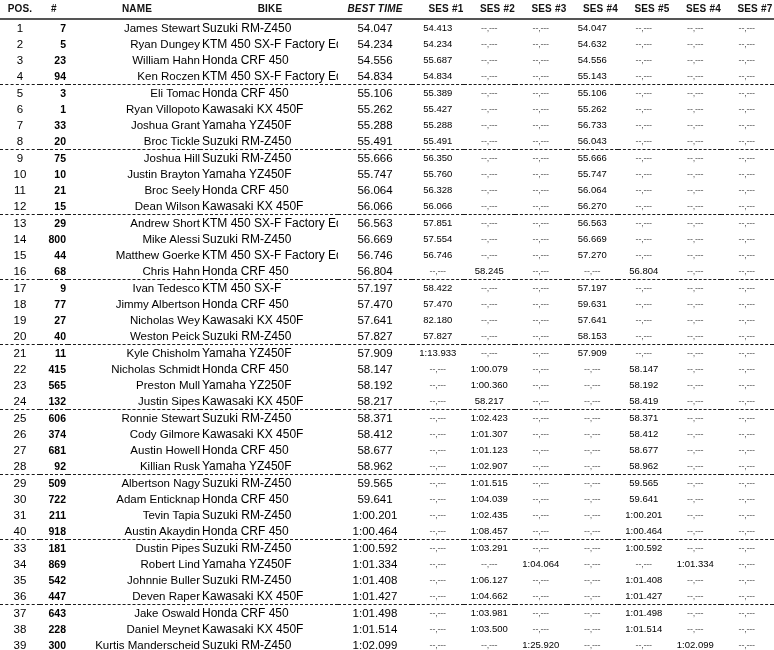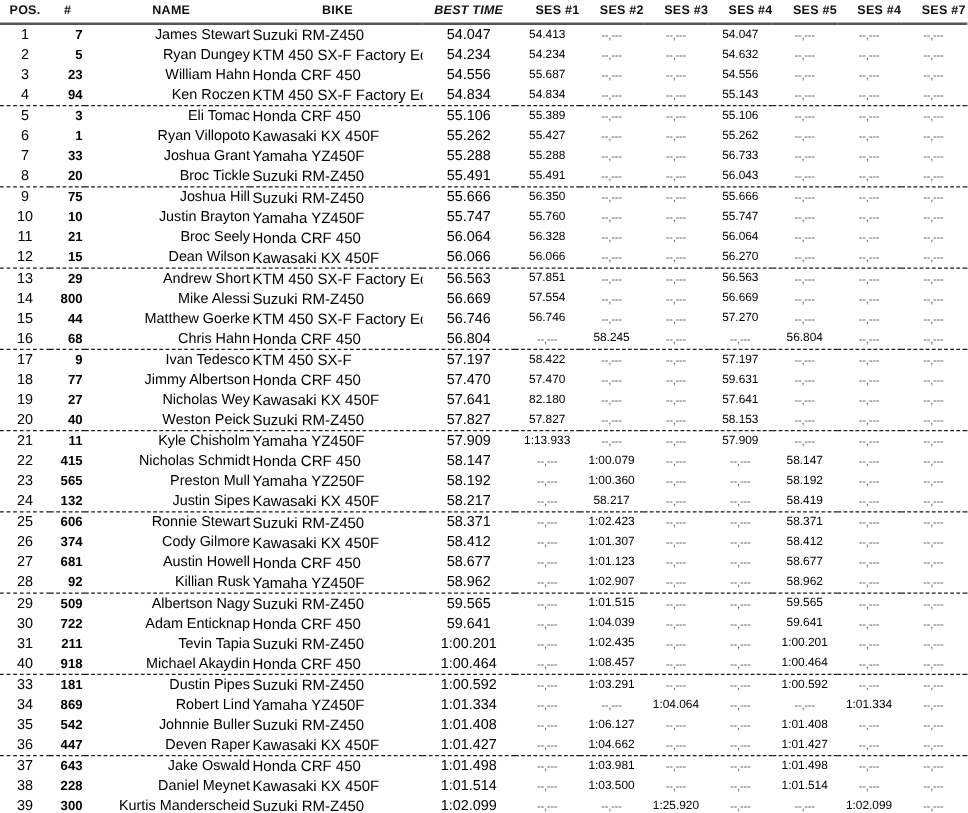--- a/index.html
+++ b/index.html
@@ -606,21 +606,21 @@
           <td class="cell-ses ses3 is-empty">--,---</td>
           <td class="cell-ses ses4 is-empty">--,---</td>
           <td class="cell-ses ses5">1:00.201</td>
           <td class="cell-ses ses6 is-empty">--,---</td>
           <td class="cell-ses ses7 is-empty">--,---</td>
           <td class="cell-ses ses8 is-empty">--,---</td>
         </tr>
         <tr class="group-end">
           <td class="cell-pos">40</td>
           <td class="cell-num">918</td>
-          <td class="cell-name">Michael Akaydin</td>
+          <td class="cell-name">Austin Akaydin</td>
           <td class="cell-bike">Honda CRF 450</td>
           <td class="cell-best">1:00.464</td>
           <td class="cell-ses ses1 is-empty">--,---</td>
           <td class="cell-ses ses2">1:08.457</td>
           <td class="cell-ses ses3 is-empty">--,---</td>
           <td class="cell-ses ses4 is-empty">--,---</td>
           <td class="cell-ses ses5">1:00.464</td>
           <td class="cell-ses ses6 is-empty">--,---</td>
           <td class="cell-ses ses7 is-empty">--,---</td>
           <td class="cell-ses ses8 is-empty">--,---</td>

